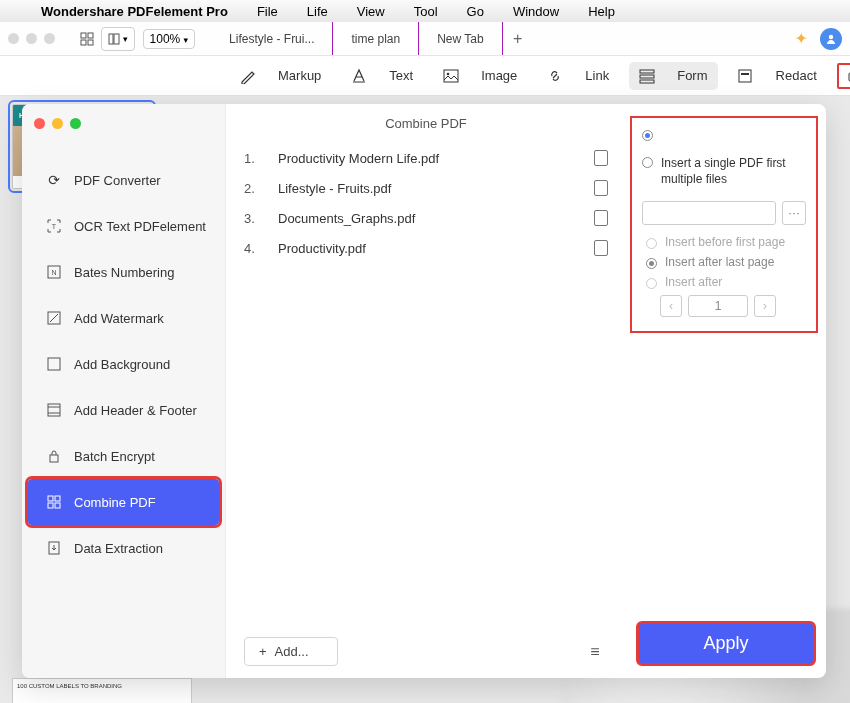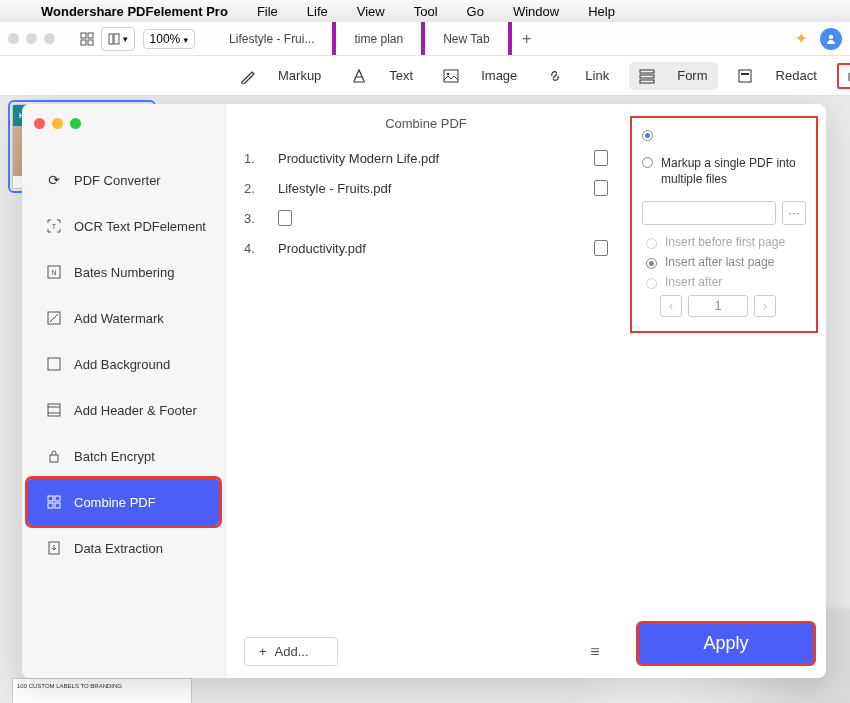--- a/index.html
+++ b/index.html
@@ -15,21 +15,21 @@
 .top-toolbar { height: 34px; background: #fefefe; border-bottom: 1px solid #e5e5e5; display: flex; align-items: center; padding: 0 8px; gap: 8px; }
 .traffic-lights { display: flex; gap: 7px; margin-right: 12px; }
 .tl { width: 11px; height: 11px; border-radius: 50%; background: #d9d9d9; }
 .view-buttons { display: flex; gap: 2px; }
 .icon-btn { width: 24px; height: 24px; display: flex; align-items: center; justify-content: center; border: none; background: transparent; color: #555; cursor: pointer; font-size: 14px; }
 .dropdown-btn { display: flex; align-items: center; border: 1px solid #d0d0d0; border-radius: 4px; padding: 2px 6px; font-size: 12px; background: #fff; }
 .zoom-select { border: 1px solid #d0d0d0; border-radius: 4px; padding: 2px 6px; font-size: 12px; background: #fff; }
 
 
 .tabs-area { display: flex; align-items: center; flex: 1; margin-left: 8px; height: 100%; }
-.tab { padding: 0 18px; height: 100%; display: flex; align-items: center; font-size: 12px; color: #444; border-right: 4px solid #a21caf; max-width: 140px; overflow: hidden; white-space: nowrap; text-overflow: ellipsis; }
+.tab { padding: 0 18px; height: 100%; display: flex; align-items: center; font-size: 12px; color: #444; border-right: 1px solid #a21caf; max-width: 140px; overflow: hidden; white-space: nowrap; text-overflow: ellipsis; }
 .tab.active { background: #fff; }
 .new-tab-btn { width: 30px; display: flex; justify-content: center; font-size: 16px; color: #666; }
 .top-right { margin-left: auto; display: flex; gap: 12px; align-items: center; }
 .bulb-icon { color: #f5b342; font-size: 16px; }
 .avatar { width: 22px; height: 22px; border-radius: 50%; background: #4b8cef; color: #fff; display: flex; align-items: center; justify-content: center; font-size: 12px; }
 
 
 .ribbon { height: 40px; background: #fff; border-bottom: 1px solid #e3e3e3; display: flex; align-items: center; padding: 0 14px 0 230px; gap: 10px; }
 .ribbon-item { display: flex; align-items: center; gap: 22px; padding: 6px 10px; border-radius: 5px; font-size: 13px; color: #333; cursor: pointer; }
 .ribbon-item.active { background: #ececec; }
@@ -349,20 +349,21 @@
             <span class="file-name">Productivity Modern Life.pdf</span>
             <span class="file-doc-icon"></span>
           </div>
         <div class="file-row">
             <span class="file-num">2.</span>
             <span class="file-name">Lifestyle - Fruits.pdf</span>
             <span class="file-doc-icon"></span>
           </div>
         <div class="file-row">
             <span class="file-num">3.</span>
+            <span class="file-name">Documents_Graphs.pdf</span>
             <span class="file-doc-icon"></span>
           </div>
         <div class="file-row">
             <span class="file-num">4.</span>
             <span class="file-name">Productivity.pdf</span>
             <span class="file-doc-icon"></span>
           </div>
       </div>
       <div class="panel-bottom">
         <button class="add-btn">
@@ -373,21 +374,21 @@
       </div>
     </div>
 
     <div class="panel-right">
       <div class="options-box">
         <div class="radio-row">
           <span class="radio-dot checked"></span>
         </div>
         <div class="radio-row">
           <span class="radio-dot"></span>
-          <span class="radio-label">Markup a single PDF into multiple files</span>
+          <span class="radio-label">Insert a single PDF first multiple files</span>
         </div>
         <div class="file-input-row">
           <div class="file-input"></div>
           <div class="browse-btn">···</div>
         </div>
         <div class="sub-radio">
             <span class="radio-dot"></span>
             <span>Insert before first page</span>
           </div>
         <div class="sub-radio active">

